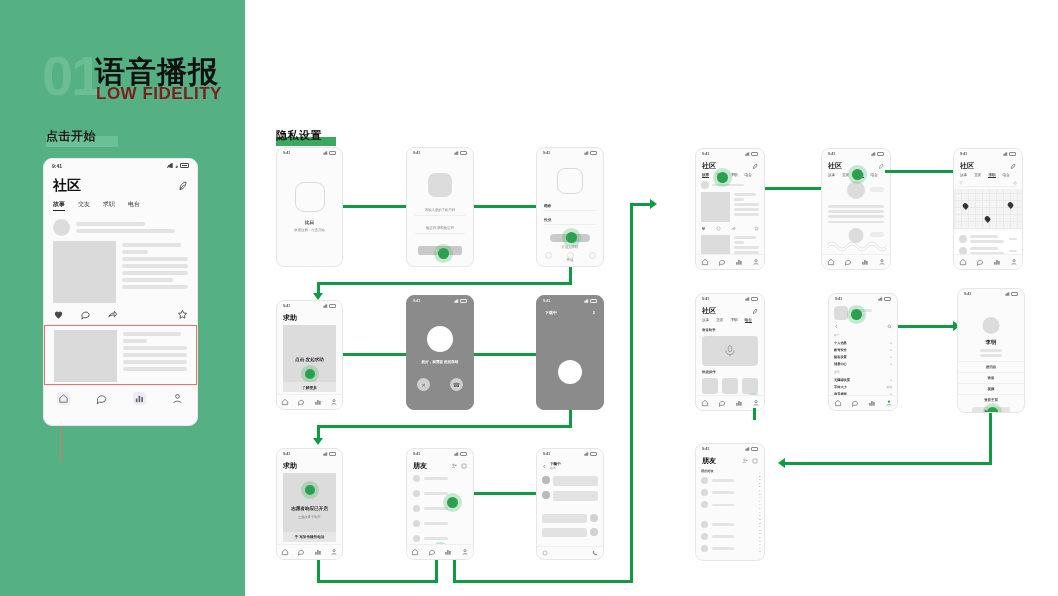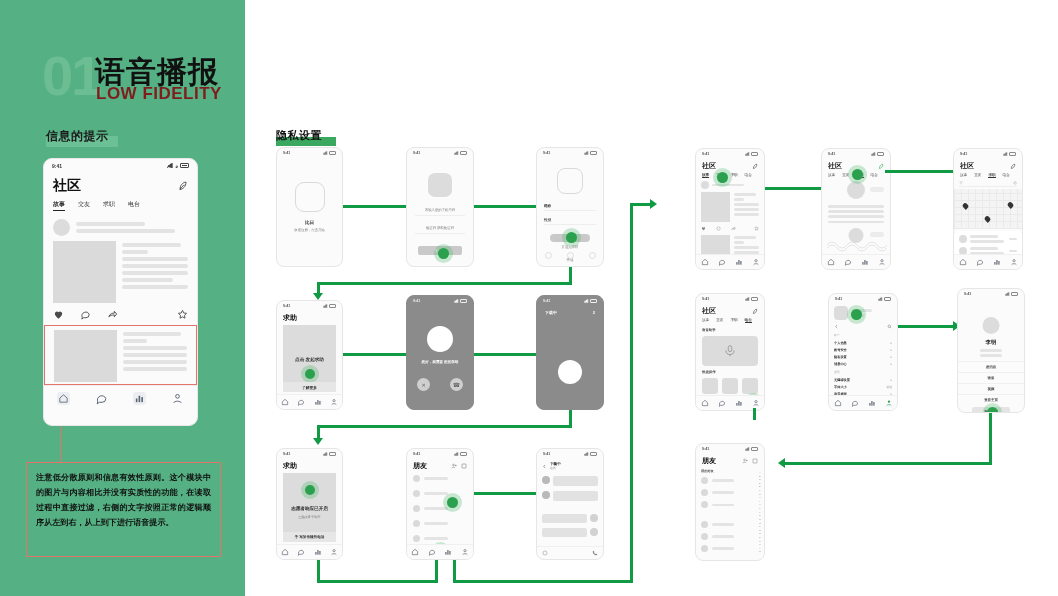--- a/index.html
+++ b/index.html
@@ -149,21 +149,21 @@
 <body>
 
 <div class="sidebar">
 
   <div class="sec-num">01</div>
   <div class="sec-cn">语音播报</div>
   <div class="sec-en">LOW FIDELITY</div>
 
   <div class="sub-title-wrap">
     <div class="sub-title-hl"></div>
-    <div class="sub-title">信息的提示</div>
+    <div class="sub-title">点击开始</div>
   </div>
 
   <div class="side-phone">
     <div class="sp-status">
       <span>9:41</span>
       <span class="sp-ind">
         <span class="bar-ic"></span>
         <span class="wifi-ic">◕</span>
         <span class="bat-ic"></span>
       </span>
@@ -248,23 +248,20 @@
         </svg>
       <svg class="nav-ic" viewBox="0 0 24 24" fill="none" stroke="#5a6475" stroke-width="1.8">
           <circle cx="12" cy="8" r="3.4"></circle>
           <path d="M5 20c1.6-4 12.4-4 14 0"></path>
         </svg>
     </div>
   </div>
 
   <div class="connector-v"></div>
 
-  <div class="note-box">
-    <p>注意低分散原则和信息有效性原则。这个模块中的图片与内容相比并没有实质性的功能，在读取过程中直接过滤，右侧的文字按照正常的逻辑顺序从左到右，从上到下进行语音提示。</p>
-  </div>
 </div>
 
 <div class="canvas">
 
   <div class="flow-title-wrap">
     <div class="flow-title-hl"></div>
     <div class="flow-title">隐私设置</div>
   </div>
 
   <div class="ph" style="left:31px;top:147px;width:67px;height:120px;">

